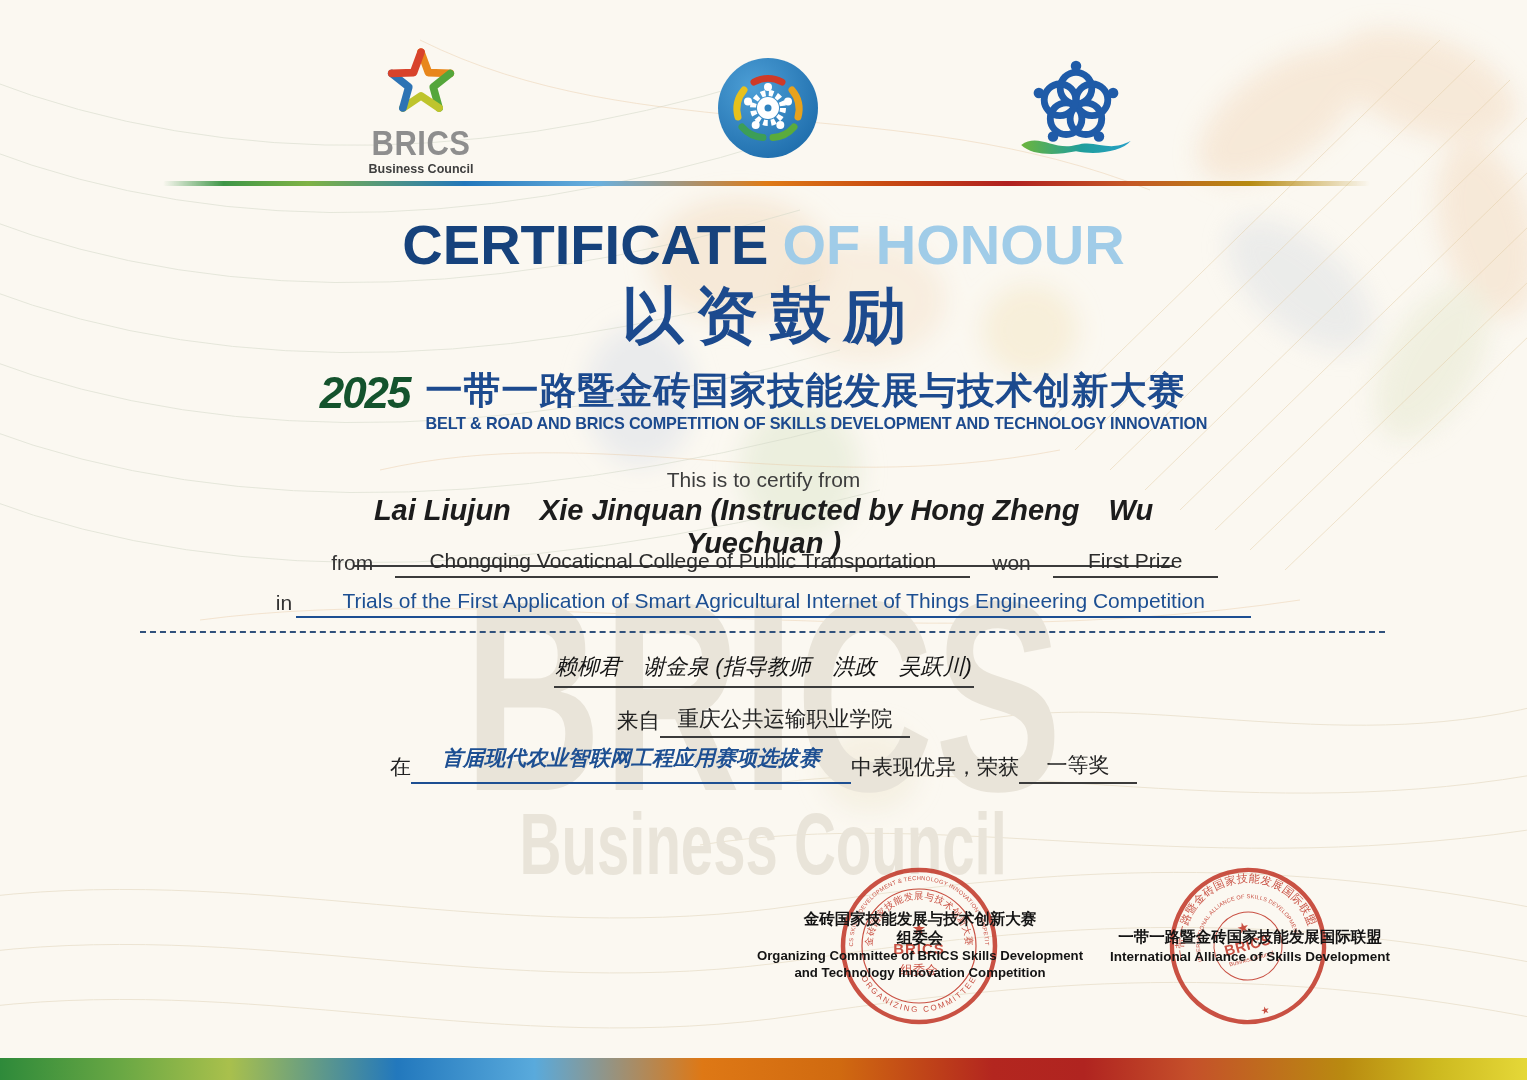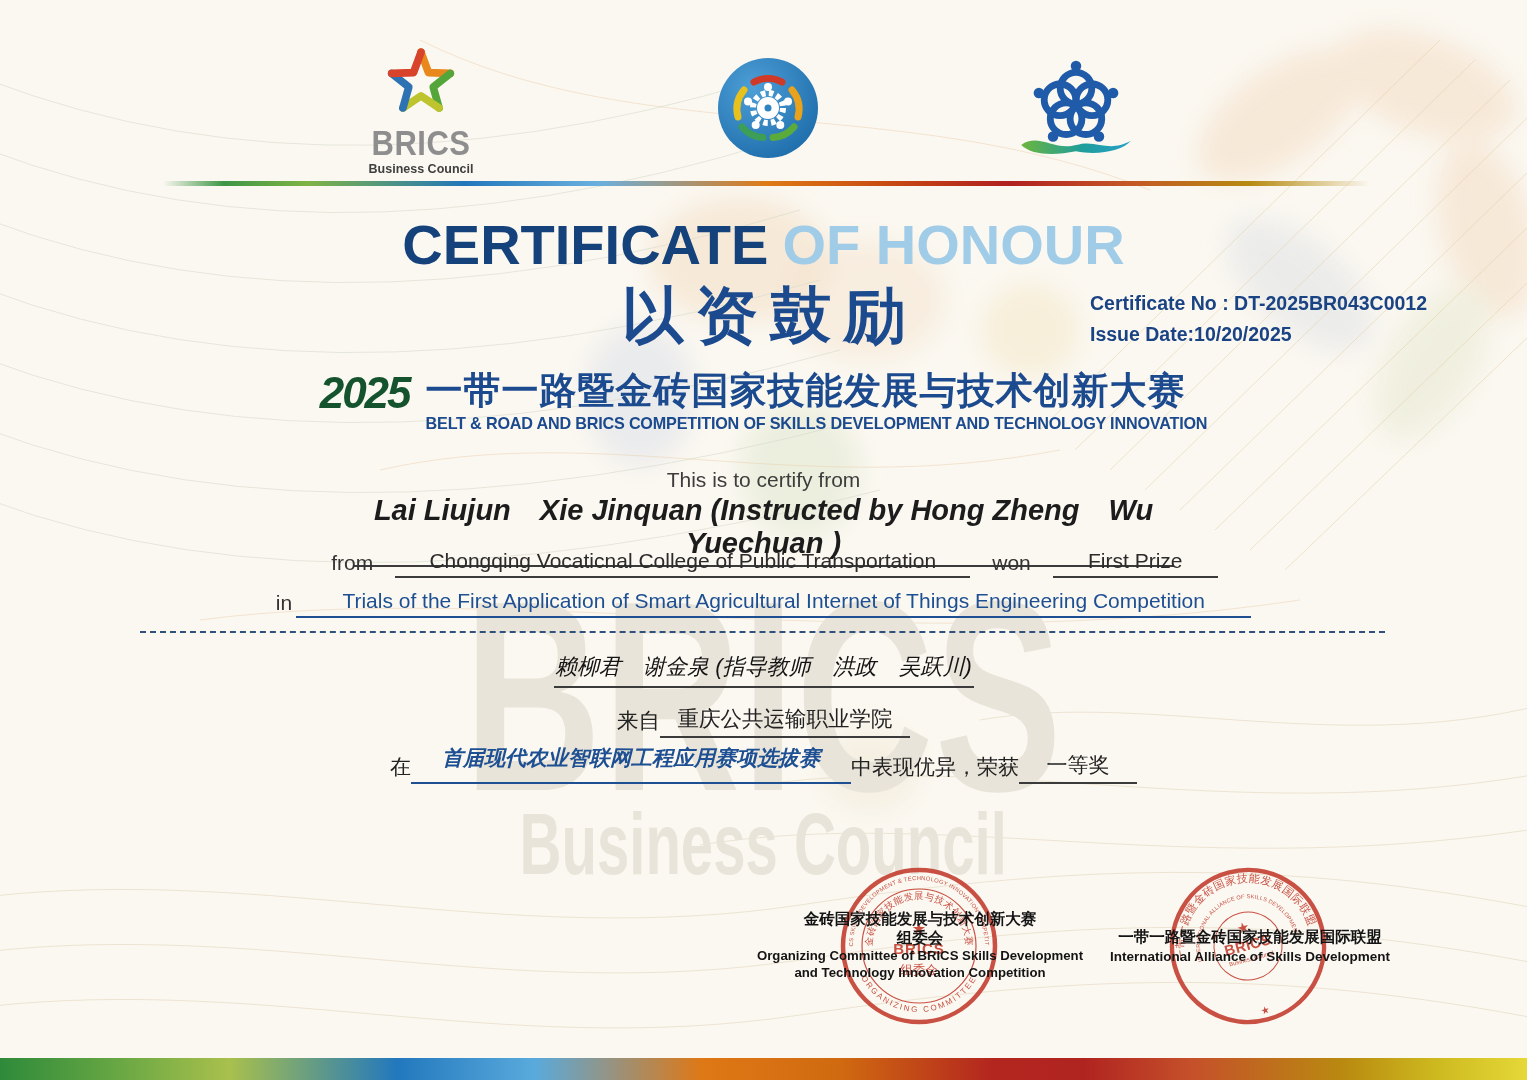--- a/index.html
+++ b/index.html
@@ -217,24 +217,20 @@
     </svg>
   </div>
 
   <div class="abs top-line"></div>
 
   <div class="abs title-en">
     <span class="dark">CERTIFICATE</span><span class="light">OF HONOUR</span>
   </div>
   <div class="abs title-cn">以资鼓励</div>
 
-  <div class="abs meta">
-    <div>Certificate No : DT-2025BR043C0012</div>
-    <div>Issue Date:10/20/2025</div>
-  </div>
 
   <div class="abs comp-row">
     <div class="comp-year">2025</div>
     <div>
       <div class="comp-cn">一带一路暨金砖国家技能发展与技术创新大赛</div>
       <div class="comp-en">BELT &amp; ROAD AND BRICS COMPETITION OF SKILLS DEVELOPMENT AND TECHNOLOGY INNOVATION</div>
     </div>
   </div>
 
   <div class="abs row certify">This is to certify from</div>

